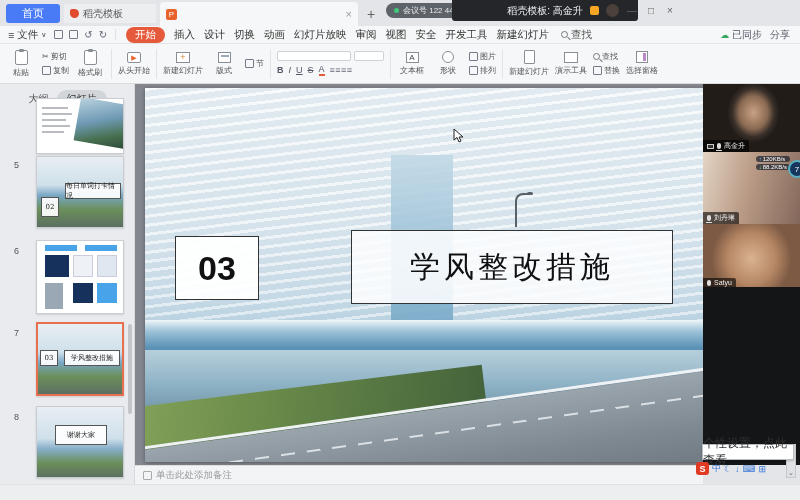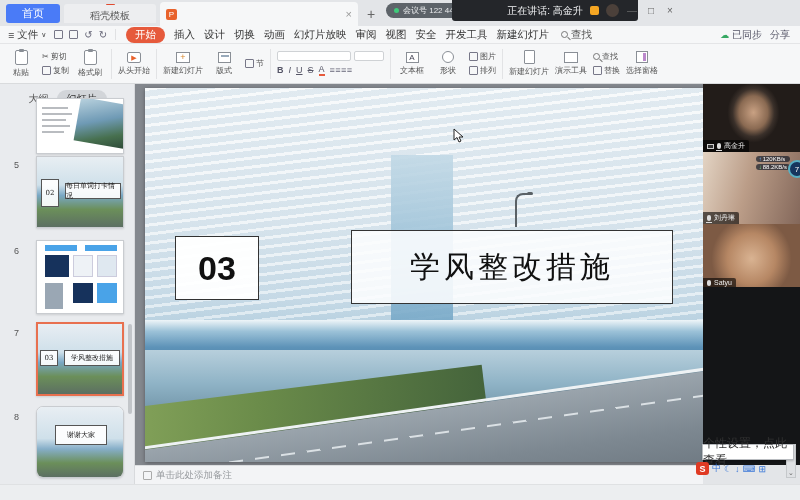--- a/index.html
+++ b/index.html
@@ -2,21 +2,21 @@
 <html><head>
 <meta charset="utf-8">
 <style>
   * { margin:0; padding:0; box-sizing:border-box; }
   html,body { width:800px; height:500px; overflow:hidden; font-family:"Liberation Sans",sans-serif; background:#e3e5e8; }
   .abs { position:absolute; }
 
   
   #titlebar { left:0; top:0; width:680px; height:26px; background:#e3e5e8; }
   .tab-home { left:6px; top:4px; width:54px; height:19px; background:#4a7bf7; border-radius:3px; color:#fff; font-size:11px; display:flex; align-items:center; justify-content:center; }
-  .tab-template { left:64px; top:4px; width:92px; height:19px; background:#edeef0; border-radius:3px 3px 0 0; color:#555; font-size:10px; display:flex; align-items:center; gap:4px; padding:0 6px;flex-direction:column; }
+  .tab-template { left:64px; top:4px; width:92px; height:19px; background:#edeef0; border-radius:3px 3px 0 0; color:#555; font-size:10px; display:flex; align-items:center; gap:4px; padding:0 6px; }
   .flame { width:9px; height:9px; background:#e04a2f; border-radius:2px 50% 50% 50%; }
   .tab-doc { left:160px; top:2px; width:198px; height:24px; background:#f6f7f8; border-radius:4px 4px 0 0; display:flex; align-items:center; gap:4px; padding:0 6px; font-size:10px; color:#b5432e; }
   .ppt-ico { width:11px; height:11px; background:#e8622c; border-radius:2px; color:#fff; font-size:8px; display:flex; align-items:center; justify-content:center; flex:none; }
   .tab-doc .doc-title { white-space:nowrap; overflow:hidden; text-overflow:ellipsis; max-width:160px; }
   .tab-close { color:#999; font-size:11px; margin-left:auto; }
   .tab-add { left:362px; top:5px; width:18px; height:18px; color:#666; font-size:14px; text-align:center; line-height:18px; }
   .meeting-badge { left:386px; top:3px; height:15px; background:#5d6369; border-radius:8px; display:flex; align-items:center; gap:4px; padding:0 8px; color:#e8eaec; font-size:8px; }
   .green-dot { width:5px; height:5px; border-radius:50%; background:#3fca7a; }
   .speaking-banner { left:452px; top:0; width:186px; height:21px; background:#24262a; color:#f0f1f3; font-size:10px; display:flex; align-items:center; justify-content:center; border-radius:0 0 3px 3px; }
   .tb-right { right:4px; top:4px; display:flex; align-items:center; gap:7px; position:absolute; }
@@ -138,21 +138,21 @@
   </div>
   <div class="abs tab-doc">
     <span class="ppt-ico">P</span>
     <span class="tab-close">×</span>
   </div>
   <div class="abs tab-add">+</div>
   <div class="abs meeting-badge">
     <span class="green-dot"></span>
     <span>会议号 122 442 655</span>
   </div>
-  <div class="abs speaking-banner">正在讲话: 高金升</div>
+  <div class="abs speaking-banner">稻壳模板: 高金升</div>
   <div class="tb-right">
     <span class="mini-orange"></span>
     <span class="avatar-dot"></span>
     <span class="winbtn">—</span>
     <span class="winbtn">□</span>
     <span class="winbtn">×</span>
   </div>
 </div>
 
 <div id="menubar" class="abs">
@@ -296,21 +296,21 @@
     <span class="tline" style="top:14px;width:30px;"></span>
     <span class="tline" style="top:20px;width:24px;"></span>
     <span class="tline" style="top:26px;width:28px;"></span>
     <span class="tline" style="top:32px;width:22px;"></span>
     <span class="t4photo"></span>
   </div>
 
   <span class="tnum" style="top:76px;">5</span>
   <div class="thumb" style="top:72px;height:72px;">
     <div class="mini-photo" style="background:linear-gradient(180deg,#e8eef3 0%,#cfe0ea 40%,#79a7c4 55%,#6b8f5a 75%,#5c6f62 100%);"></div>
-    <div class="mini-box" style="left:4px;top:22px;width:18px;height:28px;">02</div>
+    <div class="mini-box" style="left:4px;top:40px;width:18px;height:20px;">02</div>
     <div class="mini-box" style="left:28px;top:26px;width:56px;height:16px;">每日单词打卡情况</div>
   </div>
 
   <span class="tnum" style="top:162px;">6</span>
   <div class="thumb" style="top:156px;height:74px;">
     <div style="position:absolute;left:8px;top:4px;width:32px;height:6px;background:#49a3e8;"></div>
     <div style="position:absolute;left:48px;top:4px;width:32px;height:6px;background:#49a3e8;"></div>
     <div style="position:absolute;left:8px;top:14px;width:24px;height:22px;background:#16325c;"></div>
     <div style="position:absolute;left:36px;top:14px;width:20px;height:22px;background:#eef2f6;border:1px solid #ccd;"></div>
     <div style="position:absolute;left:60px;top:14px;width:20px;height:22px;background:#dfe8f0;border:1px solid #ccd;"></div>
@@ -320,21 +320,21 @@
   </div>
 
   <span class="tnum" style="top:244px;">7</span>
   <div class="thumb sel" style="top:238px;height:74px;">
     <div class="mini-photo" style="background:linear-gradient(180deg,#e8eef3 0%,#cfe0ea 40%,#79a7c4 55%,#6b8f5a 75%,#5c6f62 100%);"></div>
     <div class="mini-box" style="left:2px;top:26px;width:18px;height:16px;">03</div>
     <div class="mini-box" style="left:26px;top:26px;width:56px;height:16px;">学风整改措施</div>
   </div>
 
   <span class="tnum" style="top:328px;">8</span>
-  <div class="thumb" style="top:322px;height:72px;border-radius:7px;">
+  <div class="thumb" style="top:322px;height:72px;">
     <div class="mini-photo" style="background:linear-gradient(180deg,#e8eef3 0%,#cfe0ea 45%,#86aec8 60%,#6b8f5a 80%,#5c6f62 100%);"></div>
     <div class="mini-box" style="left:18px;top:18px;width:52px;height:20px;">谢谢大家</div>
   </div>
 
   <div class="add-slide">+</div>
   <div class="vscroll"></div>
 </div>
 
 <div id="mainarea" class="abs">
   <div id="slide" class="abs">

